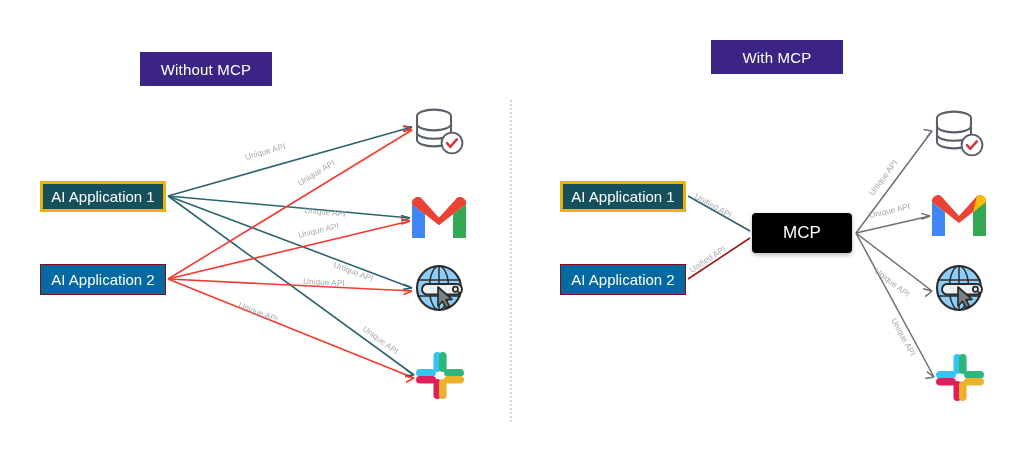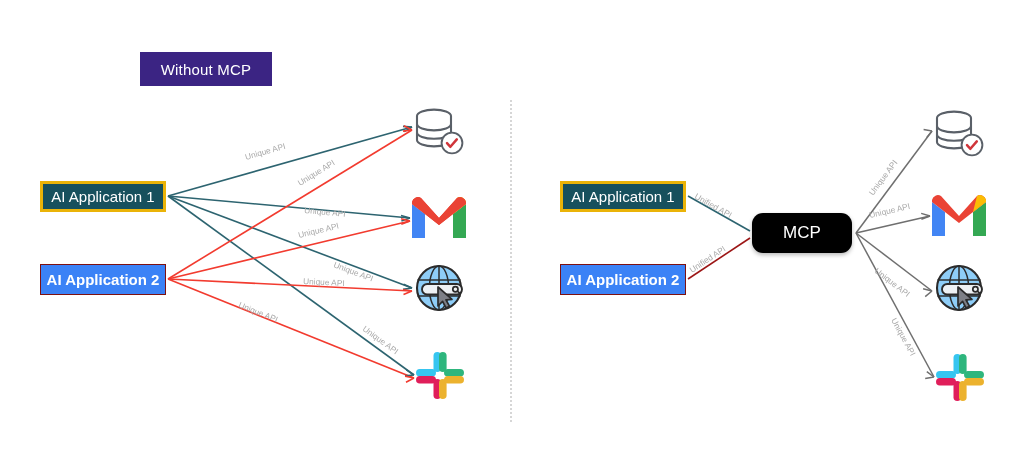--- a/index.html
+++ b/index.html
@@ -11,28 +11,28 @@
   .badge{position:absolute;background:#3b2483;color:#ffffff;
          display:flex;align-items:center;justify-content:center;
          font-size:15px;letter-spacing:.2px;white-space:nowrap;}
   #badge-without{left:140px;top:52px;width:132px;height:34px;}
   #badge-with{left:711px;top:40px;width:132px;height:34px;}
 
   .appbox{position:absolute;display:flex;align-items:center;
           justify-content:center;color:#ffffff;font-size:15px;
           white-space:nowrap;box-sizing:border-box;}
   .app-teal{background:#17505d;border:3px solid #eab308;}
-  .app-red{background:#3b82f6;border:1px solid #7d1010;font-weight:bold;}
+  .app-red{background:#0369a1;border:1px solid #7d1010;}
   #app1-left{left:40px;top:181px;width:126px;height:31px;}
   #app2-left{left:40px;top:264px;width:126px;height:31px;}
   #app1-right{left:560px;top:181px;width:126px;height:31px;}
   #app2-right{left:560px;top:264px;width:126px;height:31px;}
 
   #mcp-box{position:absolute;left:752px;top:213px;width:100px;height:40px;
-           background:#000000;border-radius:11px;color:#ffffff;font-size:17px;
+           background:#000000;border-radius:4px;color:#ffffff;font-size:17px;
            display:flex;align-items:center;justify-content:center;
            box-shadow:0 2px 4px rgba(0,0,0,.28);}
 
   .icon-wrap{position:absolute;width:60px;height:60px;}
   .icon-wrap svg{width:100%;height:100%;display:block;}
 
   .divider{position:absolute;left:510px;top:100px;width:0;height:322px;
            border-left:2px dotted #d6d6d6;}
 
   .edge-label{fill:#a9a9a9;font-size:8.3px;
@@ -112,20 +112,21 @@
       <text class="edge-label" x="873" y="196" transform="rotate(-53.3 873 196)">Unique API</text>
       <text class="edge-label" x="870" y="218" transform="rotate(-12.9 870 218)">Unique API</text>
       <text class="edge-label" x="874" y="272" transform="rotate(37.4 874 272)">Unique API</text>
       <text class="edge-label" x="891" y="320" transform="rotate(61.5 891 320)">Unique API</text>
     </g>
   </svg>
 
   <div class="divider"></div>
 
   <div class="badge" id="badge-without">Without MCP</div>
+  <div class="badge" id="badge-with">With MCP</div>
 
   <div class="appbox app-teal" id="app1-left">AI Application 1</div>
   <div class="appbox app-red" id="app2-left">AI Application 2</div>
 
   <div class="appbox app-teal" id="app1-right">AI Application 1</div>
   <div class="appbox app-red" id="app2-right">AI Application 2</div>
 
   <div id="mcp-box">MCP</div>
 
   <div class="icon-wrap" style="left:408px;top:102px;">

